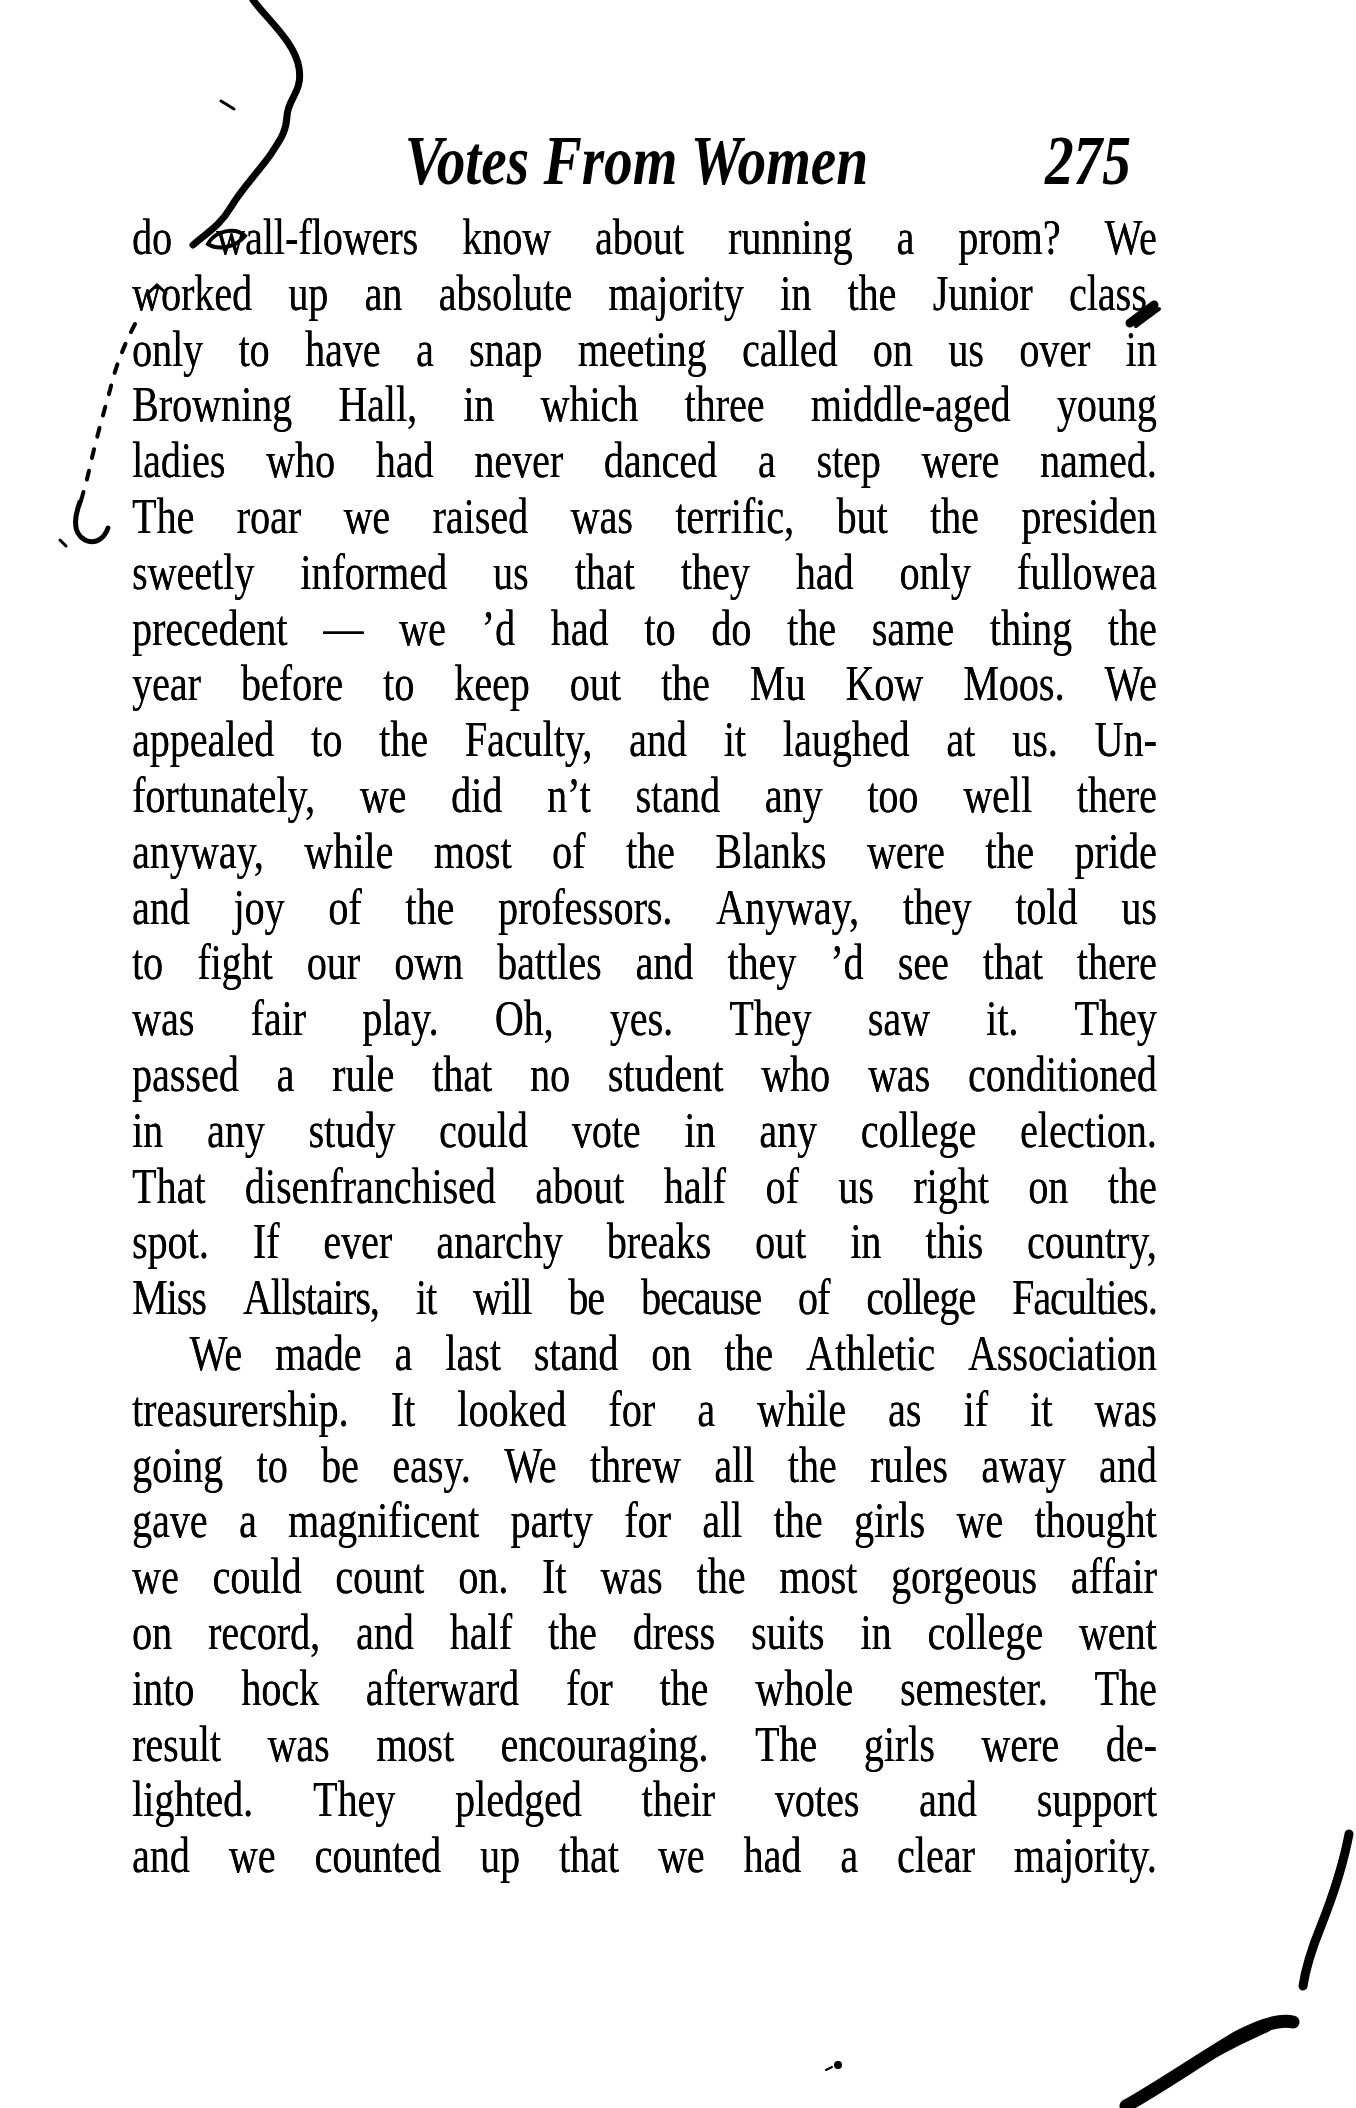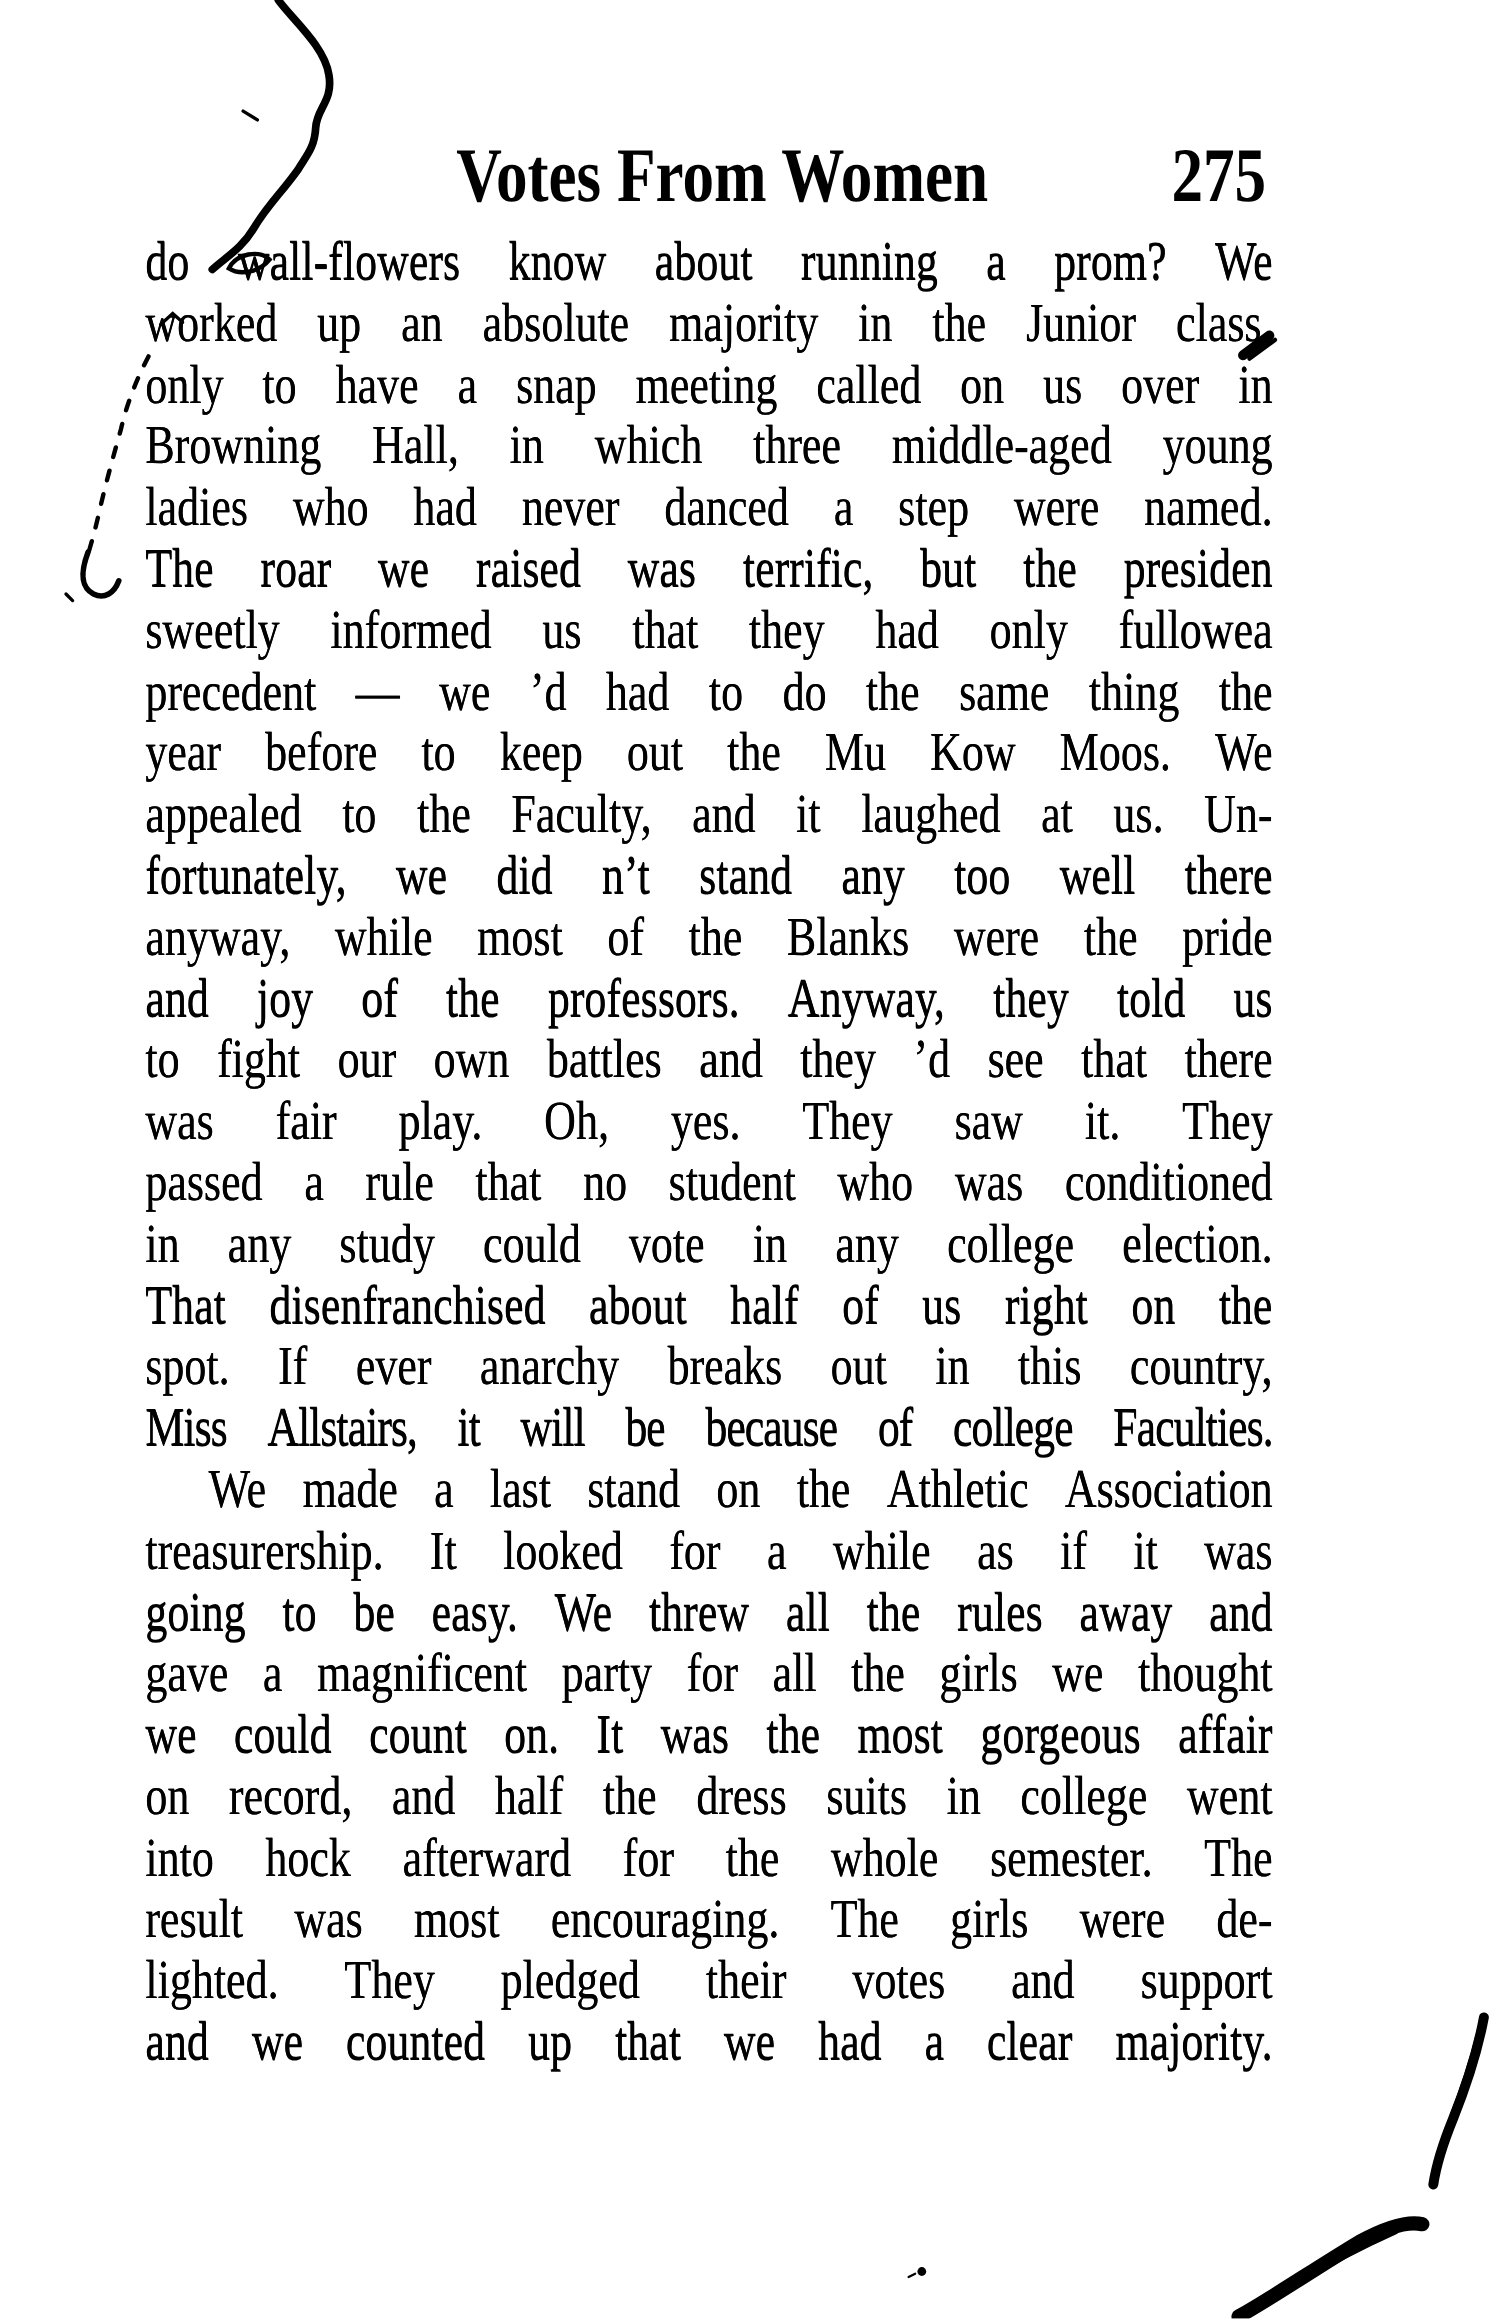--- a/index.html
+++ b/index.html
@@ -12,24 +12,25 @@
     width: 1356px;
     height: 2108px;
     background: #ffffff;
     overflow: hidden;
     font-family: "Liberation Serif", serif;
     color: #000000;
   }
   
   .header {
     position: absolute;
-    left: 144px;
+    left: 124px;
     top: 118px;
     width: 1025px;
     height: 86px;
+    font-style: italic;
   }
   .htitle {
     width: 100%;
     text-align: center;
     font-weight: bold;
     font-size: 70px;
     line-height: 86px;
     transform: scaleX(0.82);
     transform-origin: 50% 50%;
     white-space: nowrap;

